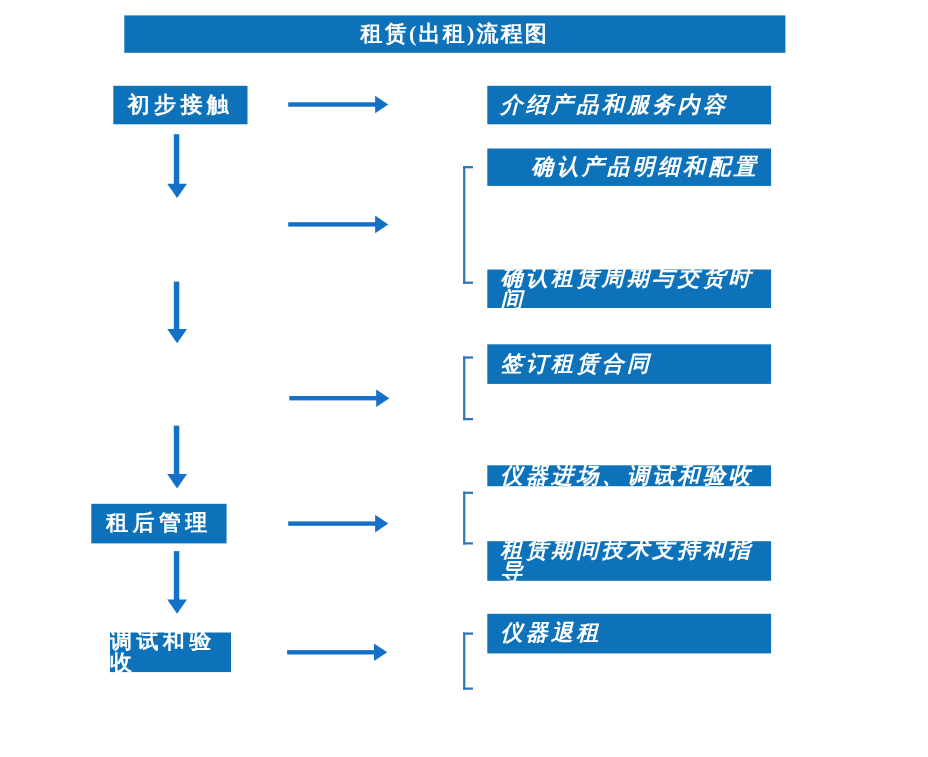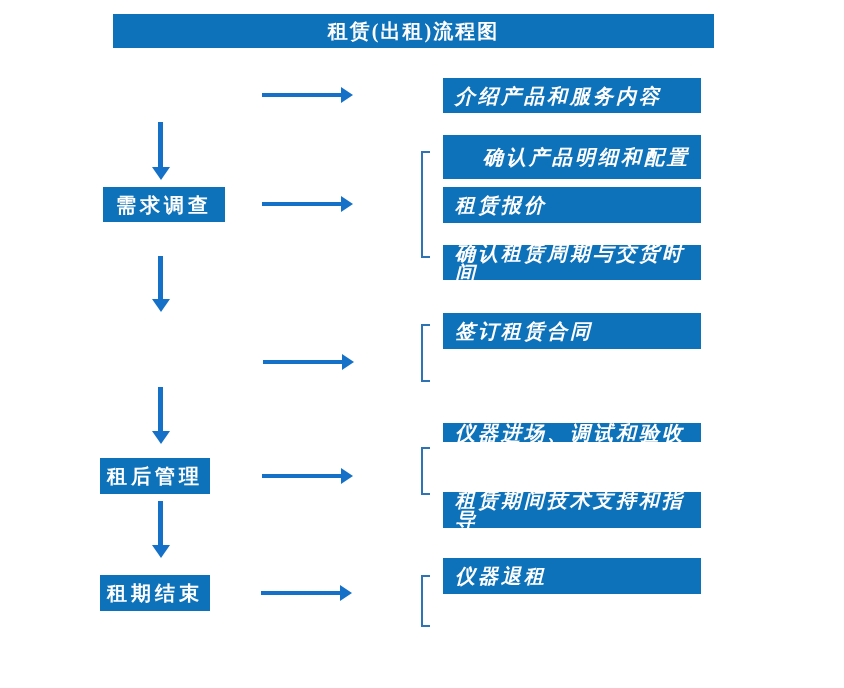--- a/index.html
+++ b/index.html
@@ -31,27 +31,26 @@
 </style>
 </head>
 <body>
 
 <div class="canvas">
 
   <div class="bluebox titlebar" style="left:100px; top:14px; width:601px; height:34px;margin-left:13px;">
     <span>租赁(出租)流程图</span>
   </div>
 
-  <div class="bluebox stage" style="left:103px; top:187px; width:122px; height:35px;">需求调查</div>
-  <div class="bluebox stage" style="left:100px; top:458px; width:110px; height:36px;">租后管理</div>
-  <div class="bluebox stage" style="left:100px; top:575px; width:110px; height:36px;">租期结束</div>
+  <div class="bluebox stage" style="left:103px; top:78px; width:122px; height:35px;">初步接触</div>
+  <div class="bluebox stage" style="left:83px; top:458px; width:123px; height:36px;">租后管理</div>
+  <div class="bluebox stage" style="left:100px; top:575px; width:110px; height:36px;">调试和验收</div>
 
   <div class="bluebox out" style="left:443px; top:78px; width:258px; height:35px;">介绍产品和服务内容</div>
-  <div class="bluebox out" style="left:443px; top:135px; width:258px; height:44px;padding-left:40px;">确认产品明细和配置</div>
-  <div class="bluebox out" style="left:443px; top:187px; width:258px; height:36px;">租赁报价</div>
+  <div class="bluebox out" style="left:443px; top:135px; width:258px; height:34px;padding-left:40px;">确认产品明细和配置</div>
   <div class="bluebox out" style="left:443px; top:245px; width:258px; height:35px;">确认租赁周期与交货时间</div>
   <div class="bluebox out" style="left:443px; top:313px; width:258px; height:36px;">签订租赁合同</div>
   <div class="bluebox out" style="left:443px; top:423px; width:258px; height:19px;">仪器进场、调试和验收</div>
   <div class="bluebox out" style="left:443px; top:492px; width:258px; height:36px;">租赁期间技术支持和指导</div>
   <div class="bluebox out" style="left:443px; top:558px; width:258px; height:36px;">仪器退租</div>
 
   <div class="harrow" style="left:262px; top:87px;">
     <div class="shaft"></div>
     <div class="head"></div>
   </div>

